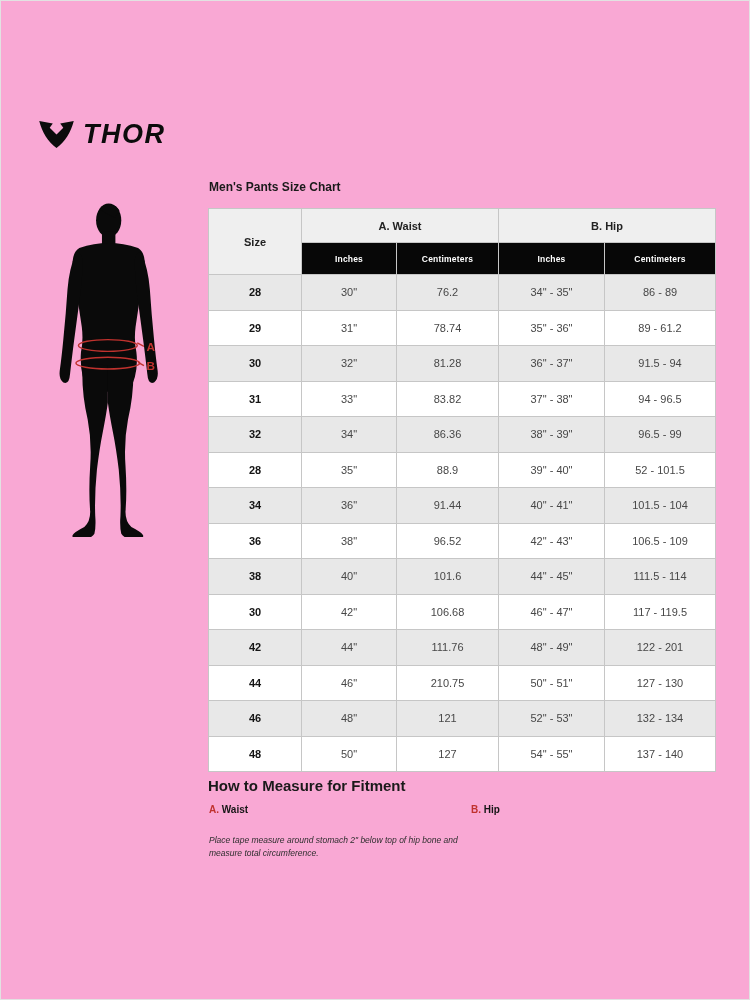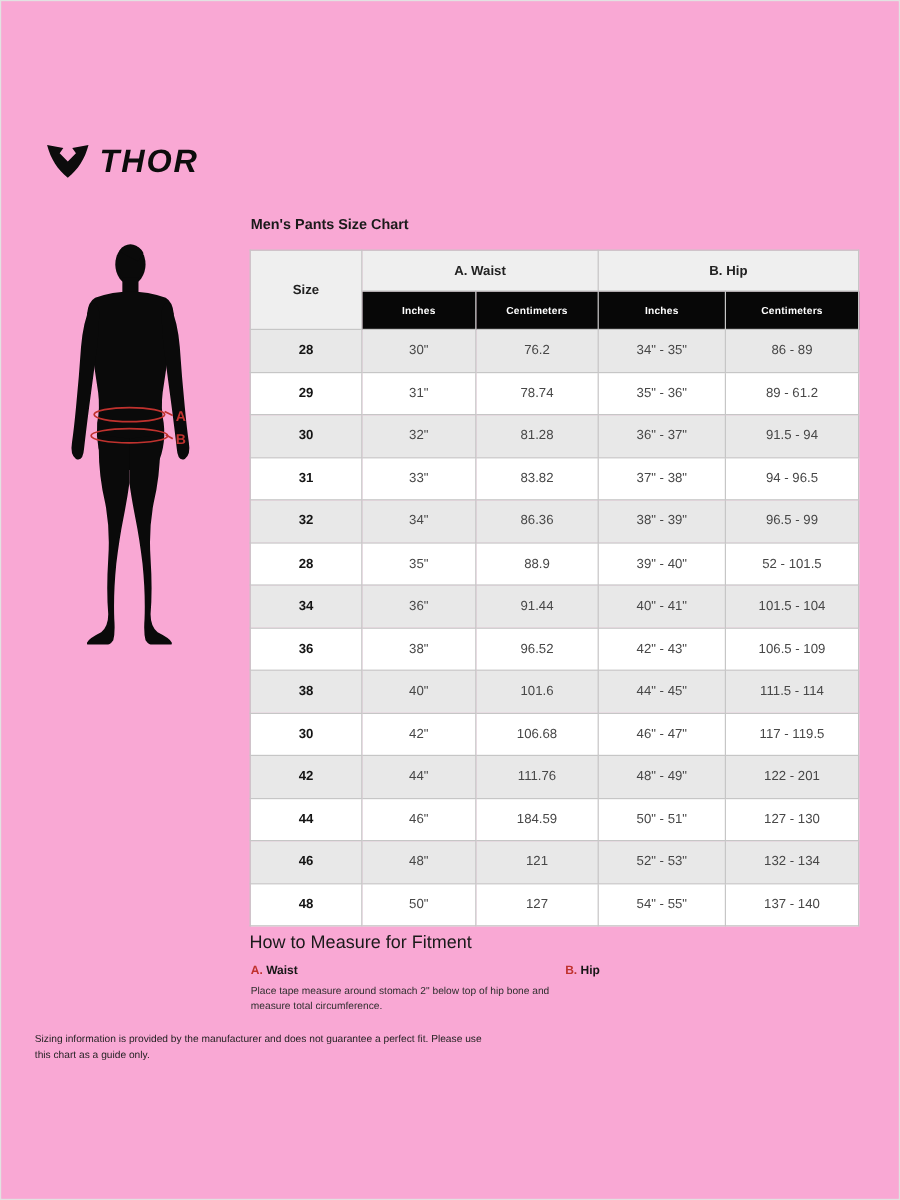--- a/index.html
+++ b/index.html
@@ -86,33 +86,34 @@
   }
   .size-table tr.shade td { background: #e8e8e8; margin-left: 29px; }
   .size-table td.size-cell { font-weight: 700; color: #141414; }
 
   
   .measure-heading {
     position: absolute;
     left: 207px;
     top: 776px;
     font-size: 15px;
-    font-weight: 400;
+    font-weight: 700;
     color: #1a1a1a;
   }
   .measure-item { position: absolute; top: 803px; }
   .measure-item.mi-a { left: 208px; width: 262px; }
   .measure-item.mi-b { left: 470px; width: 252px; }
   .measure-label { font-size: 10px; font-weight: 700; color: #161616; }
   .measure-letter { font-weight: 700; }
   .measure-text {
-    margin-top: 4px;
+    margin-top: 19px;
     font-size: 8.5px;
     line-height: 1.55;
     color: #2e2e2e;
+    font-style: italic;
   }
 
   
   .disclaimer {
     position: absolute;
     left: 28px;
     top: 858px;
     width: 382px;
     font-size: 8.5px;
     line-height: 1.6;
@@ -253,21 +254,21 @@
         <tr class="shade">
           <td class="size-cell">42</td>
           <td>44"</td>
           <td>111.76</td>
           <td>48" - 49"</td>
           <td>122 - 201</td>
         </tr>
         <tr>
           <td class="size-cell">44</td>
           <td>46"</td>
-          <td>184.59</td>
+          <td>210.75</td>
           <td>50" - 51"</td>
           <td>127 - 130</td>
         </tr>
         <tr class="shade">
           <td class="size-cell">46</td>
           <td>48"</td>
           <td>121</td>
           <td>52" - 53"</td>
           <td>132 - 134</td>
         </tr>
@@ -291,15 +292,14 @@
     <div class="measure-text">Place tape measure around stomach 2" below top of hip bone and measure total circumference.</div>
   </div>
 
   <div class="measure-item mi-b">
     <div class="measure-label">
       <span class="measure-letter" style="color:#c0322e;">B.</span>
       <span>Hip</span>
     </div>
   </div>
 
-  <div class="disclaimer">Sizing information is provided by the manufacturer and does not guarantee a perfect fit. Please use this chart as a guide only.</div>
 
 </div>
 
 </body></html>

